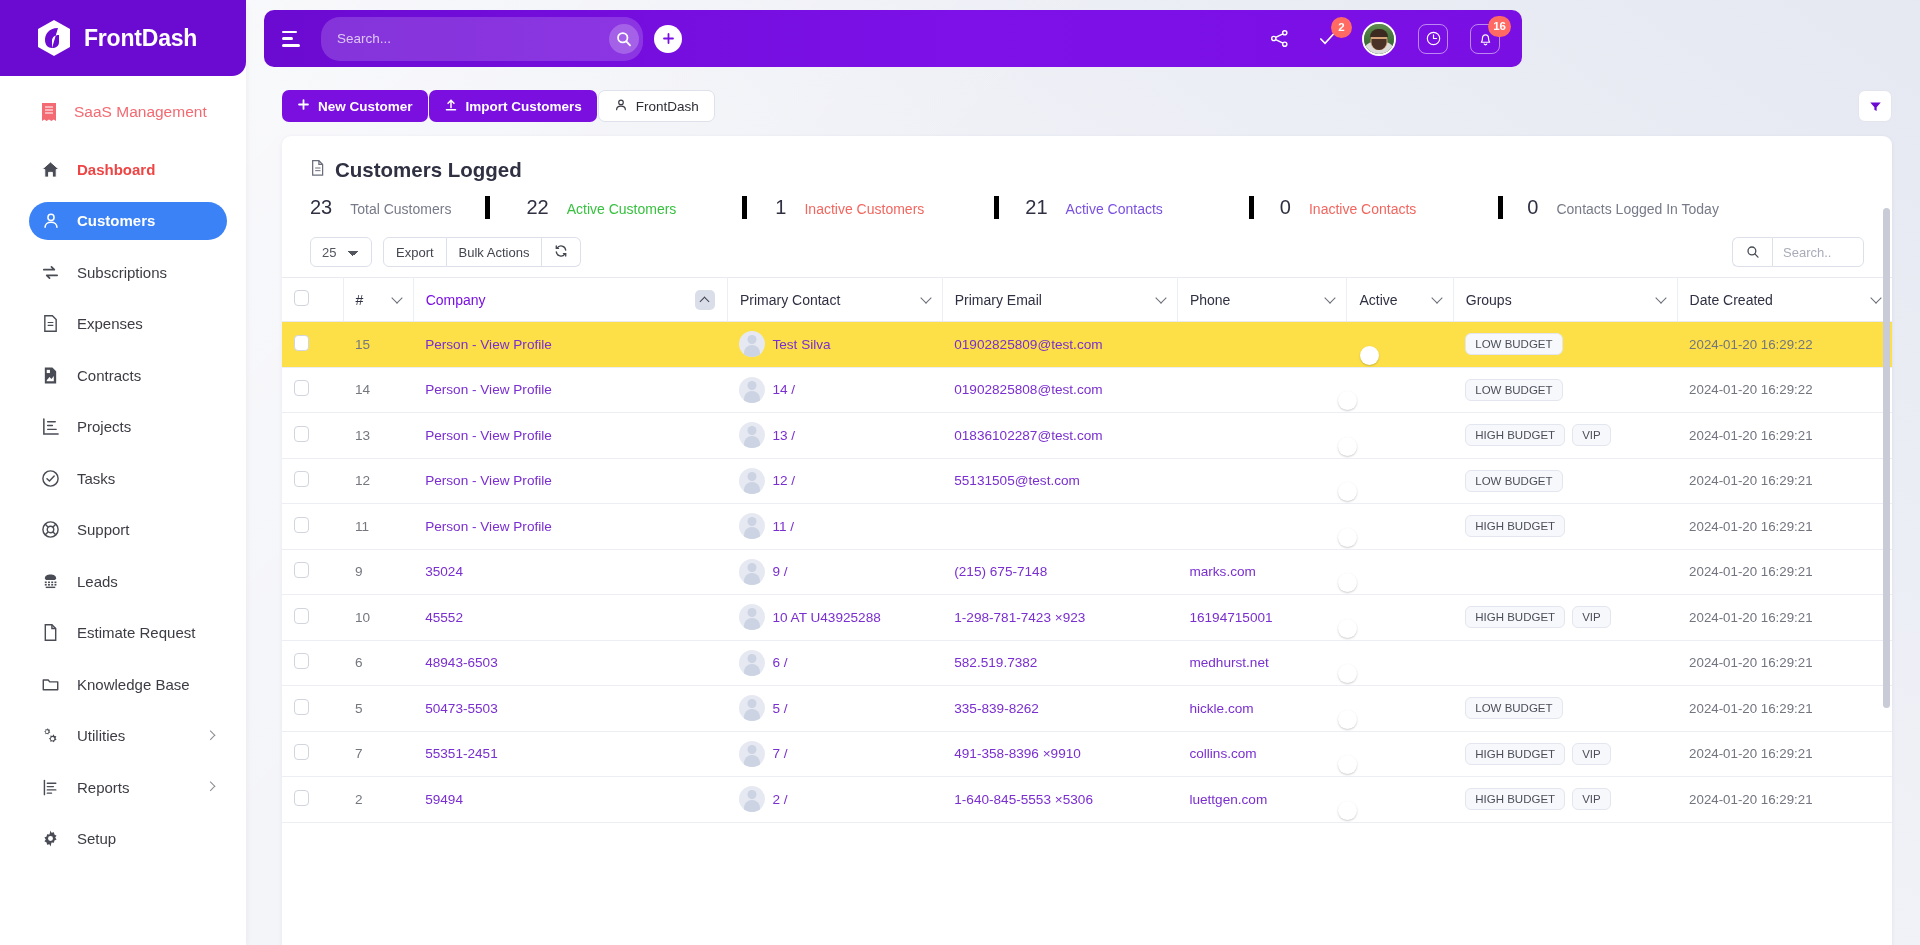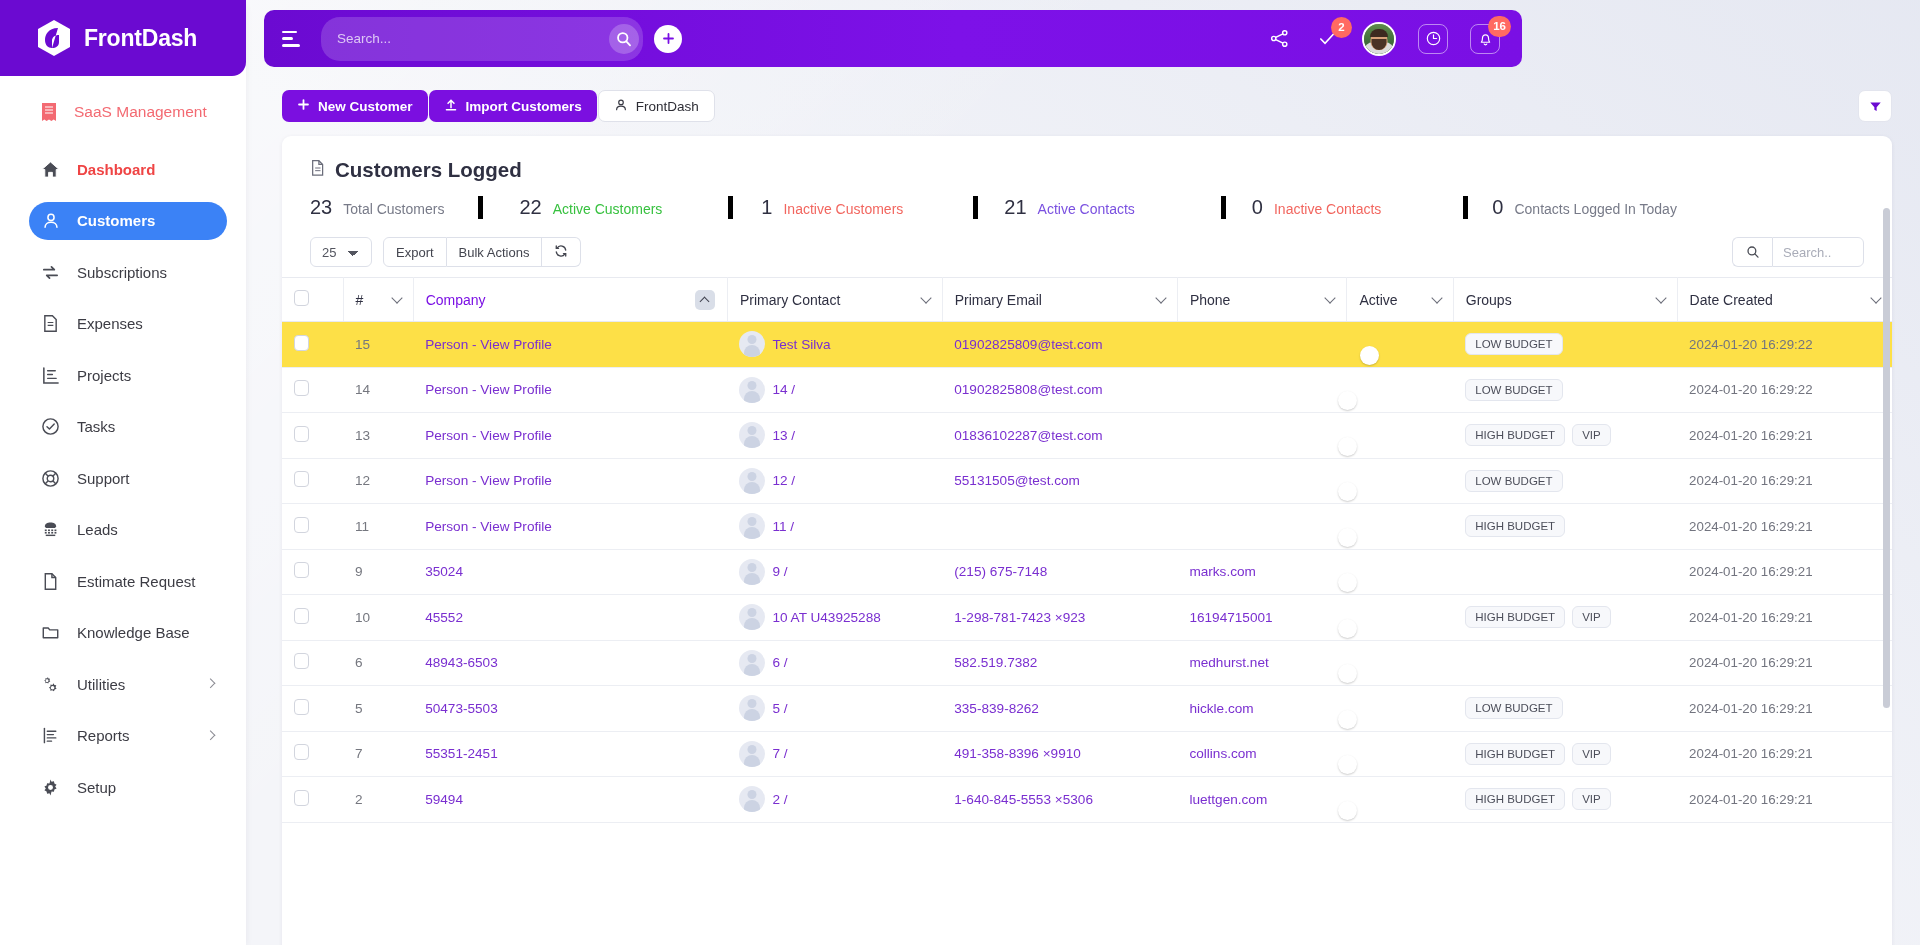--- a/index.html
+++ b/index.html
@@ -164,21 +164,21 @@
     box-shadow: 0 1px 4px rgba(40,30,70,.07);
     overflow: hidden;
   }
   .summary-head {
     display: flex; align-items: center; gap: 9px;
     padding: 22px 0 0 28px;
   }
   .summary-head h2 { font-size: 20.5px; color: #2f3042; font-weight: bold; }
 
   .stats { display: flex; padding: 14px 0 18px 28px; }
-  .stat { display: flex; align-items: baseline; gap: 11px; padding-right: 34px; }
+  .stat { display: flex; align-items: baseline; gap: 18px; padding-right: 34px; }
   .stat + .stat { border-left: 5px solid #000000; padding-left: 22px; }
   .stat .num { font-size: 20px; color: #2f3042; font-weight: normal; }
   .stat .lbl { font-size: 14px; }
   .lbl-grey { color: #777a88; }
   .lbl-green { color: #37c13f; }
   .lbl-red { color: #f2665f; }
   .lbl-purple { color: #7a50e0; }
 
   .toolbar {
     display: flex; align-items: center;
@@ -374,20 +374,30 @@
       <span>Subscriptions</span>
     </div>
     <div class="nav-item">
       <span class="ico">
           <svg viewBox="0 0 18 20" width="17" height="19" fill="none" stroke="#4a4c55" stroke-width="1.5">
             <path d="M3 1.8h8l4 4v12.4H3Z"></path>
             <path d="M6 9h6M6 12h6" stroke-width="1.2"></path>
           </svg>
         </span>
       <span>Expenses</span>
+    </div>
+    <div class="nav-item">
+      <span class="ico">
+          <svg viewBox="0 0 18 20" width="17" height="19">
+            <path d="M3 1.5h8l4 4v13H3Z" fill="#4a4c55"></path>
+            <rect x="5" y="4" width="3.4" height="3.4" fill="#fff"></rect>
+            <path d="M5 15l3-3.4 2 2 2.5-3V16H5Z" fill="#fff"></path>
+          </svg>
+        </span>
+      <span>Contracts</span>
     </div>
     <div class="nav-item">
       <span class="ico">
           <svg viewBox="0 0 20 20" width="19" height="19" fill="none" stroke="#4a4c55" stroke-width="1.6">
             <path d="M3 2v16h15" stroke-linecap="round"></path>
             <path d="M7 5h8M7 9h5M7 13h9" stroke-width="1.5" stroke-linecap="round"></path>
           </svg>
         </span>
       <span>Projects</span>
     </div>

